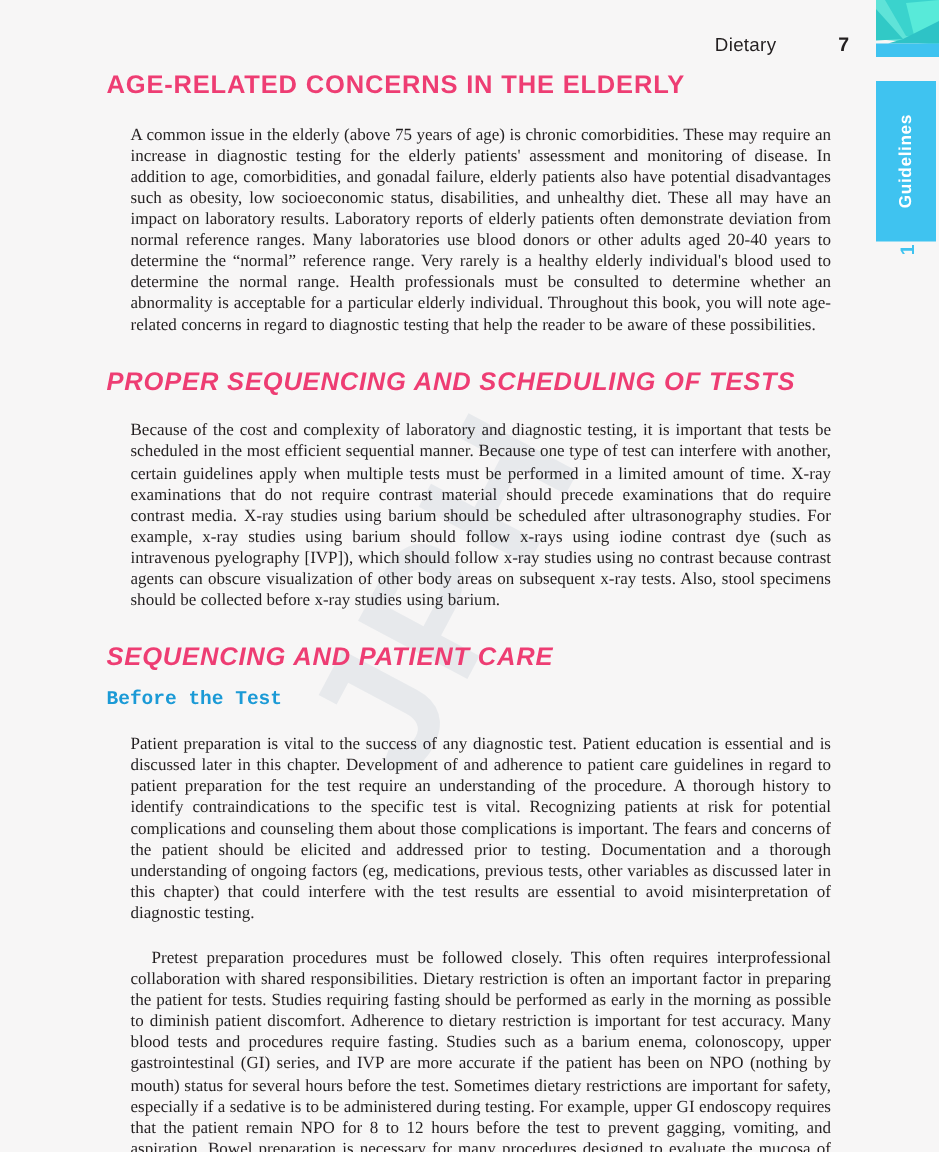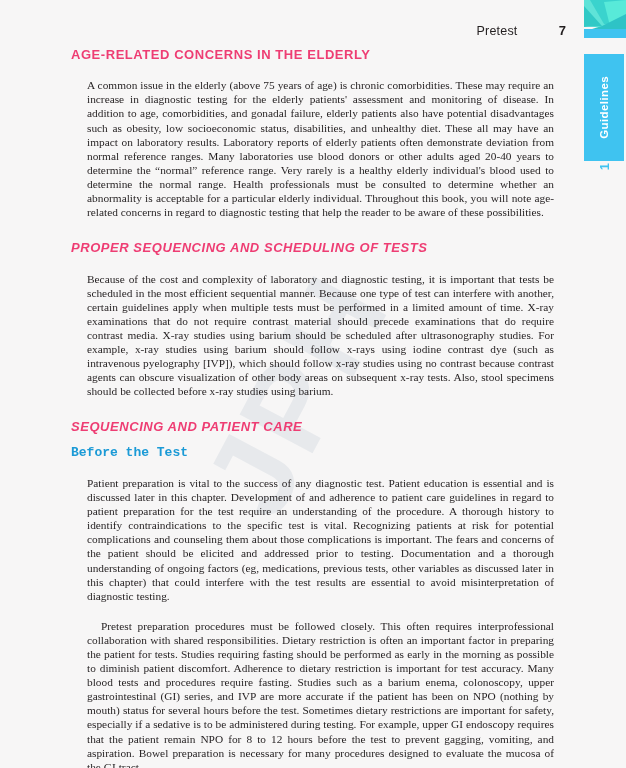--- a/index.html
+++ b/index.html
@@ -132,21 +132,21 @@
     position: absolute;
     left: 71px;
     top: 48px;
     width: 499px;
     z-index: 2;
   }
 
   h1.sec-title {
     font-family: "Liberation Sans", sans-serif;
     font-weight: bold;
-    font-size: 13px;
+    font-size: 17px;
     letter-spacing: 0.55px;
     color: #ee3d73;
     margin: 0 0 10px 0;
     line-height: 1.1;
   }
   h1.sec-title.spaced-top {
     margin-top: 22px;
     font-style: italic;
   }
   h2.sub-title {
@@ -178,21 +178,21 @@
 </head>
 <body>
 
 <div class="page">
 
   <div class="watermark">
     <span>JPH</span>
   </div>
 
   <div class="running-head">
-    <span class="rh-title">Pretest</span>
+    <span class="rh-title">Dietary</span>
     <span class="rh-page">7</span>
   </div>
 
   <div class="sidebar">
 
     <div class="deco-graphic">
       <svg width="42" height="44" viewBox="0 0 42 44" xmlns="http://www.w3.org/2000/svg">
         <rect x="0" y="0" width="42" height="44" fill="#f7f6f6"></rect>
         <polygon points="0,0 42,0 42,30 0,26" fill="#5fe3d8"></polygon>
         <polygon points="6,0 42,0 42,26 20,24" fill="#3ad3cd"></polygon>

